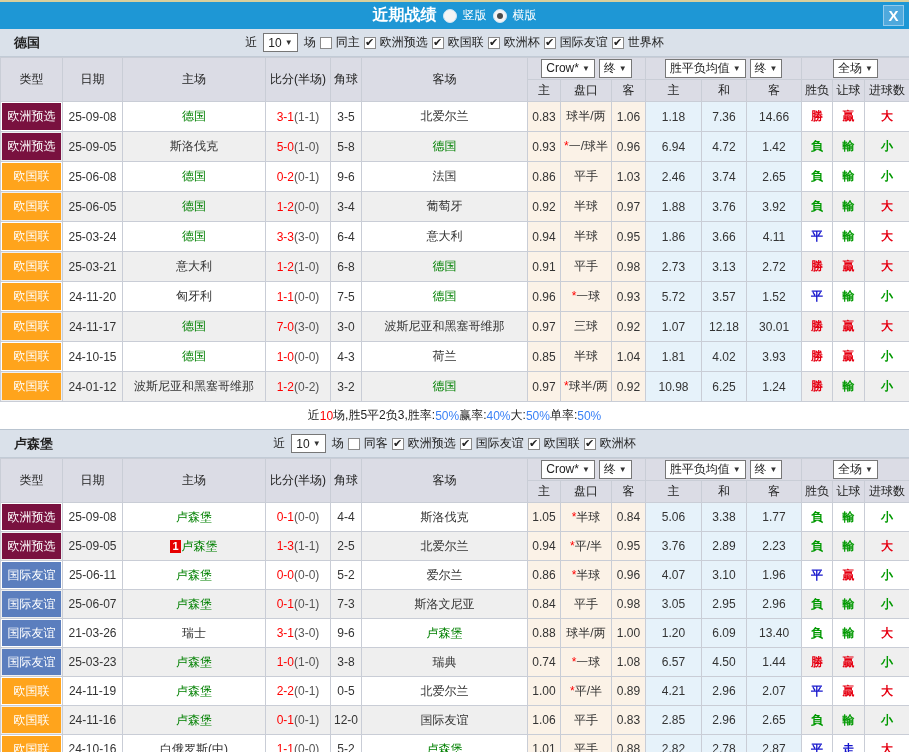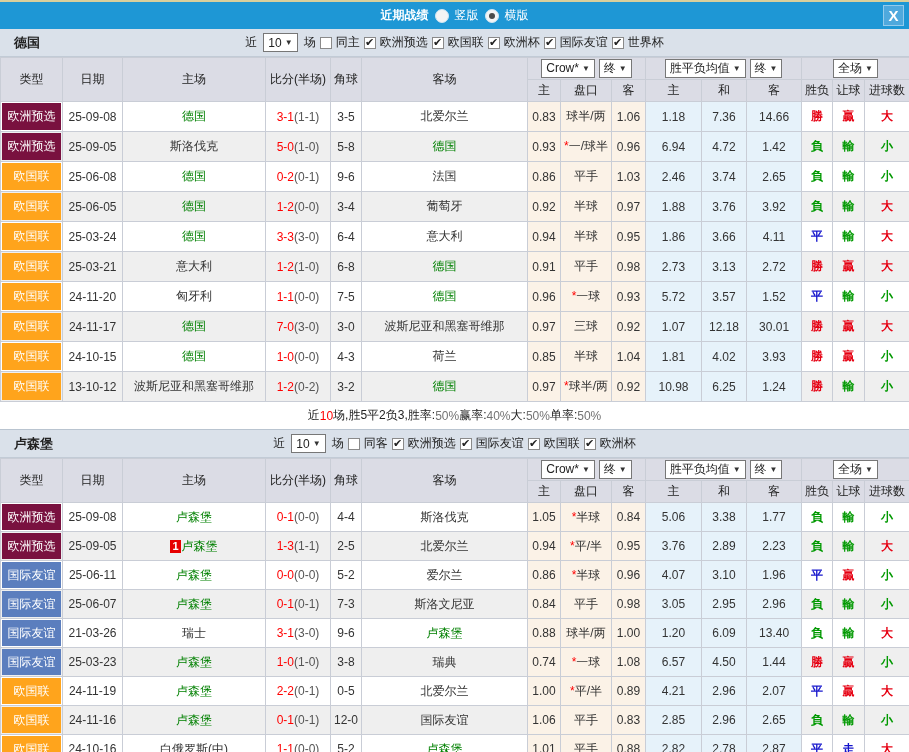--- a/index.html
+++ b/index.html
@@ -2,21 +2,21 @@
 <html><head>
 <meta charset="utf-8">
 <style>
   html,body{margin:0;padding:0;}
   body{width:909px;height:752px;overflow:hidden;background:#fff;
        font-family:"Liberation Sans","DejaVu Sans",sans-serif;}
   
   .titlebar{height:27px;border-top:2px solid #d9cf9c;background:#1e97d5;
             position:relative;display:flex;align-items:center;justify-content:center;}
   .title-group{display:flex;align-items:center;gap:6px;}
-  .title{font-weight:bold;font-size:12px;color:#fff;}
+  .title{font-weight:bold;font-size:16px;color:#fff;}
   .radio{width:12px;height:12px;border-radius:50%;background:#f4f4f4;
          border:1px solid #cfe6f4;display:inline-block;position:relative;}
   .radio.sel::after{content:"";position:absolute;left:3px;top:3px;width:6px;height:6px;
          border-radius:50%;background:#4a4a4a;}
   .radio-label{font-size:12px;color:#fff;}
   .close{position:absolute;right:5px;top:3px;width:21px;height:21px;background:#4fa9dd;
          border:1px solid #93cbec;color:#fff;font-weight:bold;text-align:center;
          line-height:19px;font-size:15px;cursor:pointer;box-sizing:border-box;}
   
   .section-bar{height:27px;background:#dae1ea;border-bottom:1px solid #c2cbd6;
@@ -49,21 +49,21 @@
   .ft{color:#ff0000;}
   .ht{color:#555;}
   .star{color:#ff0000;}
   td.res{font-weight:bold;}
   .card{display:inline-block;background:#e60000;color:#fff;font-size:11px;font-weight:bold;
         padding:0 2px;margin-right:1px;line-height:13px;}
   
   .summary{height:27px;display:flex;align-items:center;justify-content:center;
            font-size:12px;color:#222;background:#fff;border-bottom:1px solid #b9c4d0;gap:0;}
   .summary .red{color:#ff0000;}
-  .summary .blue{color:#737373;}
+  .summary .blue{color:#3b82f6;}
 </style>
 </head>
 <body>
 
 <div class="titlebar">
   <div class="title-group">
     <span class="title">近期战绩</span>
     <span class="radio"></span>
     <span class="radio-label">竖版</span>
     <span class="radio sel"></span>
@@ -322,21 +322,21 @@
           <td class="cblue">4.02</td>
           <td class="cblue">3.93</td>
           <td class="res" style="color: rgb(230, 0, 18);">勝</td>
           <td class="res" style="color: rgb(230, 0, 18);">贏</td>
           <td class="res" style="color: rgb(0, 153, 0);">小</td>
         </tr>
         <tr class="alt">
           <td class="type">
             <div class="badge" style="background: rgb(255, 164, 28);">欧国联</div>
           </td>
-          <td>13-10-12</td>
+          <td>24-01-12</td>
           <td><span>波斯尼亚和黑塞哥维那</span></td>
           <td><span class="ft">1-2</span><span class="ht">(0-2)</span></td>
           <td>3-2</td>
           <td><span class="hl">德国</span></td>
           <td class="cream">0.97</td>
           <td class="cream"><span class="star">*</span><span>球半/两</span></td>
           <td class="cream">0.92</td>
           <td class="cblue">10.98</td>
           <td class="cblue">6.25</td>
           <td class="cblue">1.24</td>

